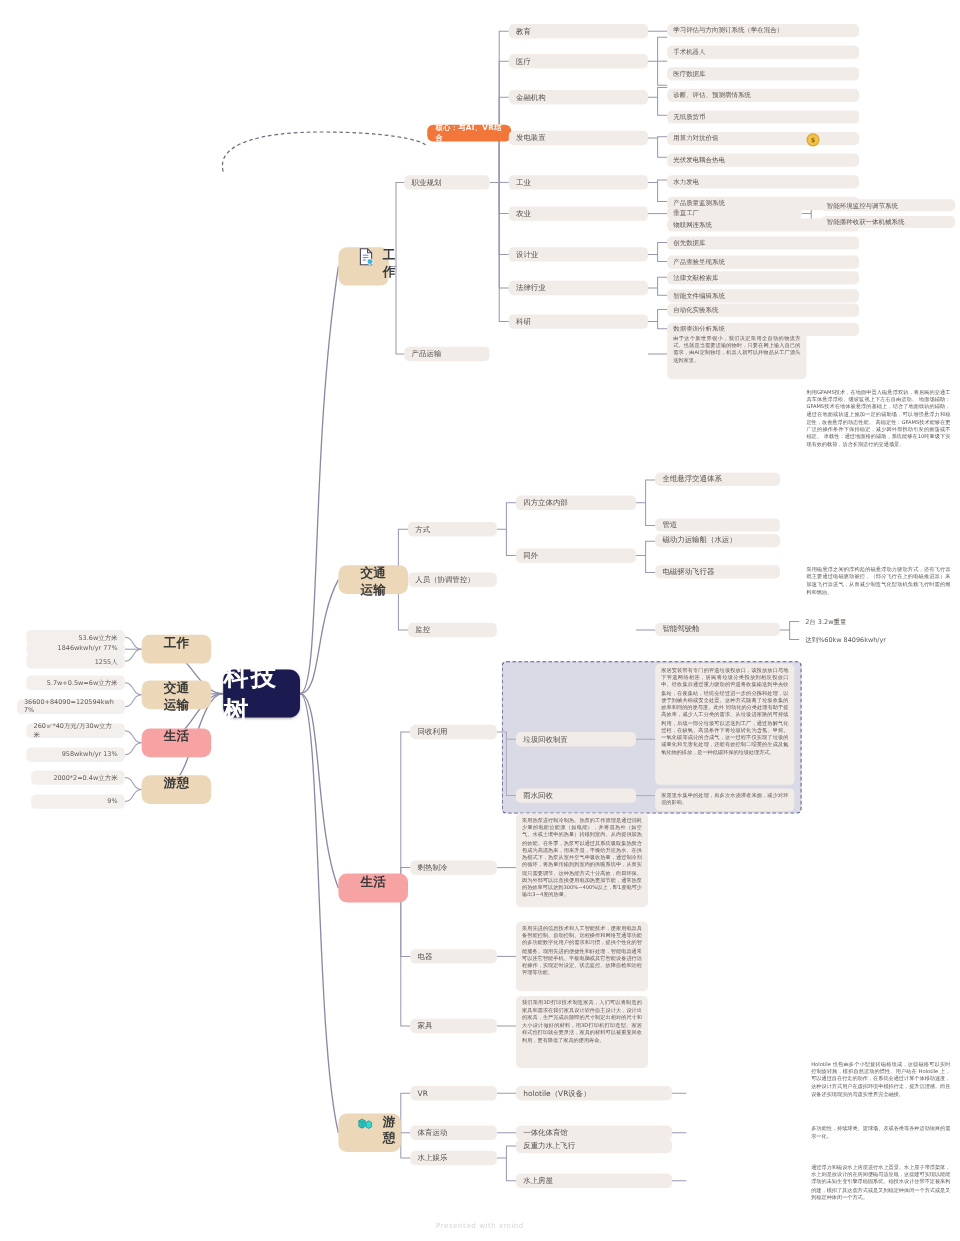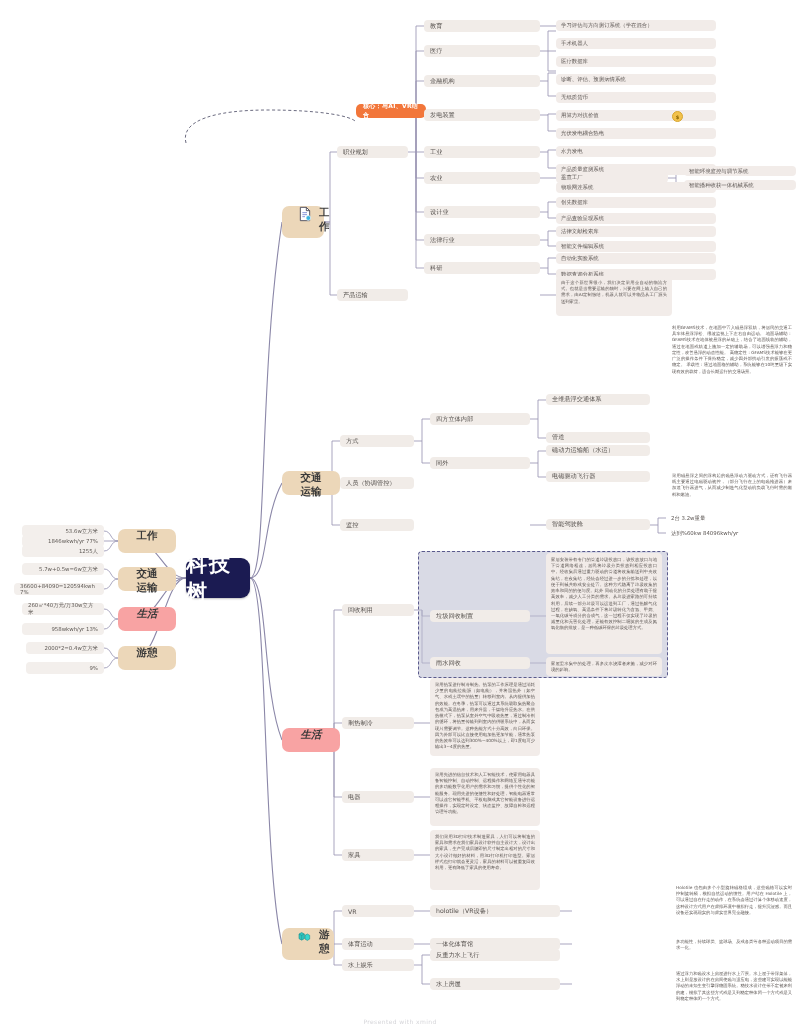--- a/index.html
+++ b/index.html
@@ -20,21 +20,21 @@
     display:flex;align-items:center;justify-content:center;
     font-size:21px;font-weight:bold;letter-spacing:2px;
     box-shadow:0 1px 2px rgba(0,0,0,.25);
   }
 
   .l1{
     border-radius:7px;display:flex;align-items:flex-start;
     padding:0 15px;gap:6px;font-size:10.5px;font-weight:bold;color:#3a3a3a;
   }
   .l1.tan{background:#ecd7b9;}
-  .l1.pink{background:#f8a3a3;font-style:italic;}
+  .l1.pink{background:#f8a3a3;}
   .l1 .lbl{flex:1;text-align:center;}
 
   .l2{
     background:#f1ece8;border-radius:4px;
     font-size:6.2px;color:#55504d;
     display:flex;align-items:center;padding:0 6px;
   }
   .leaf{
     background:#f2ece9;border-radius:4px;
     font-size:5.4px;color:#5b5552;

